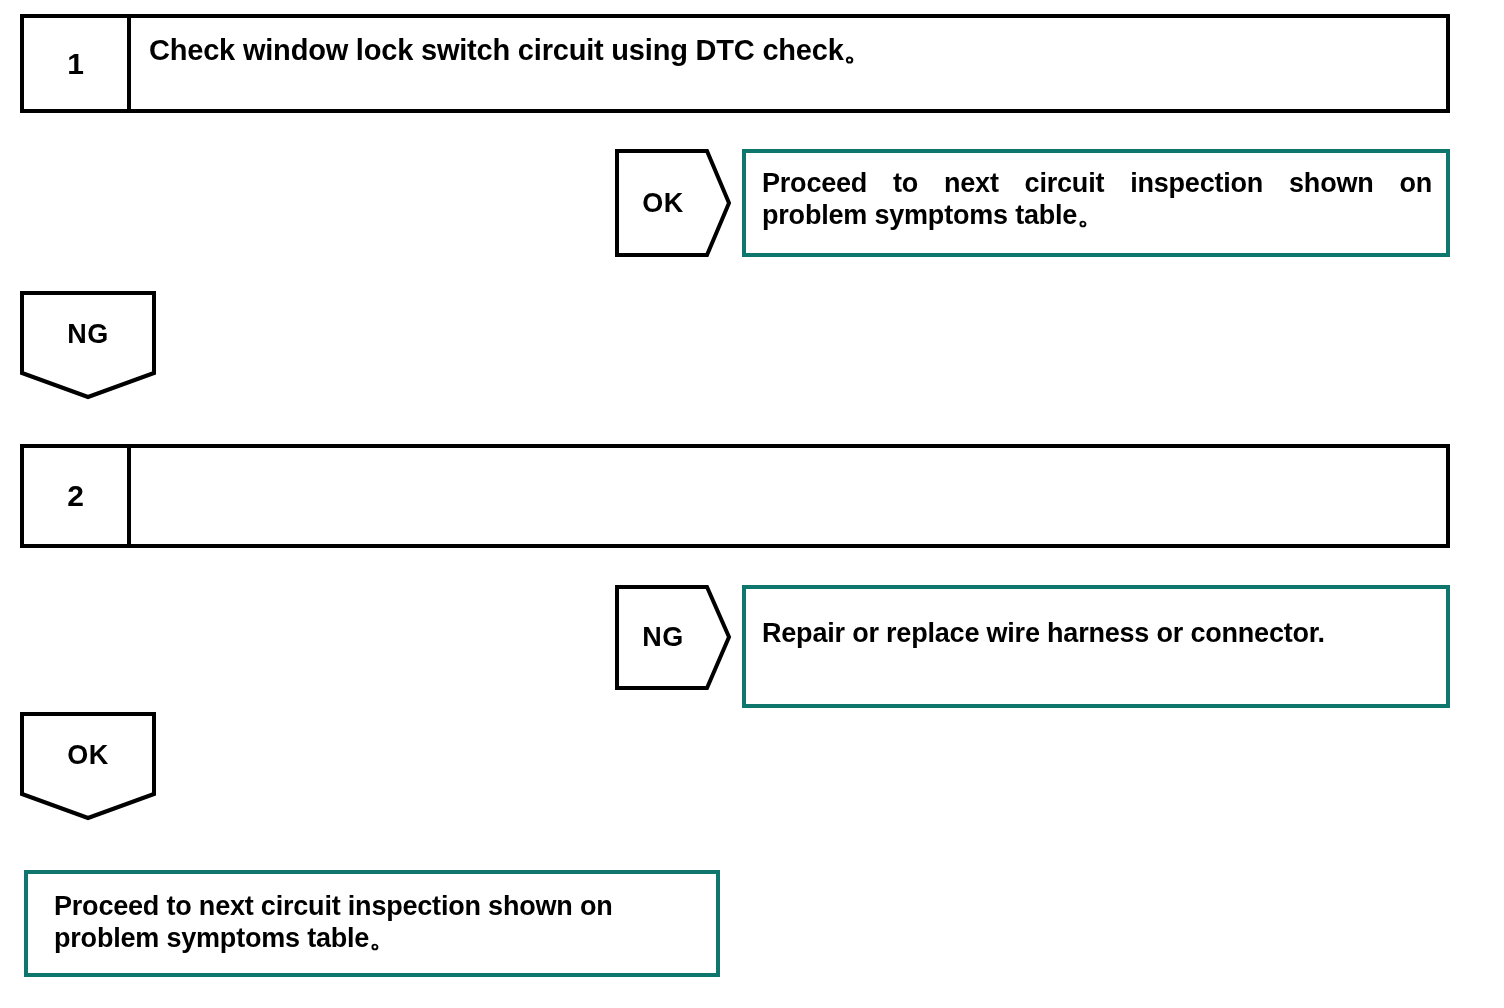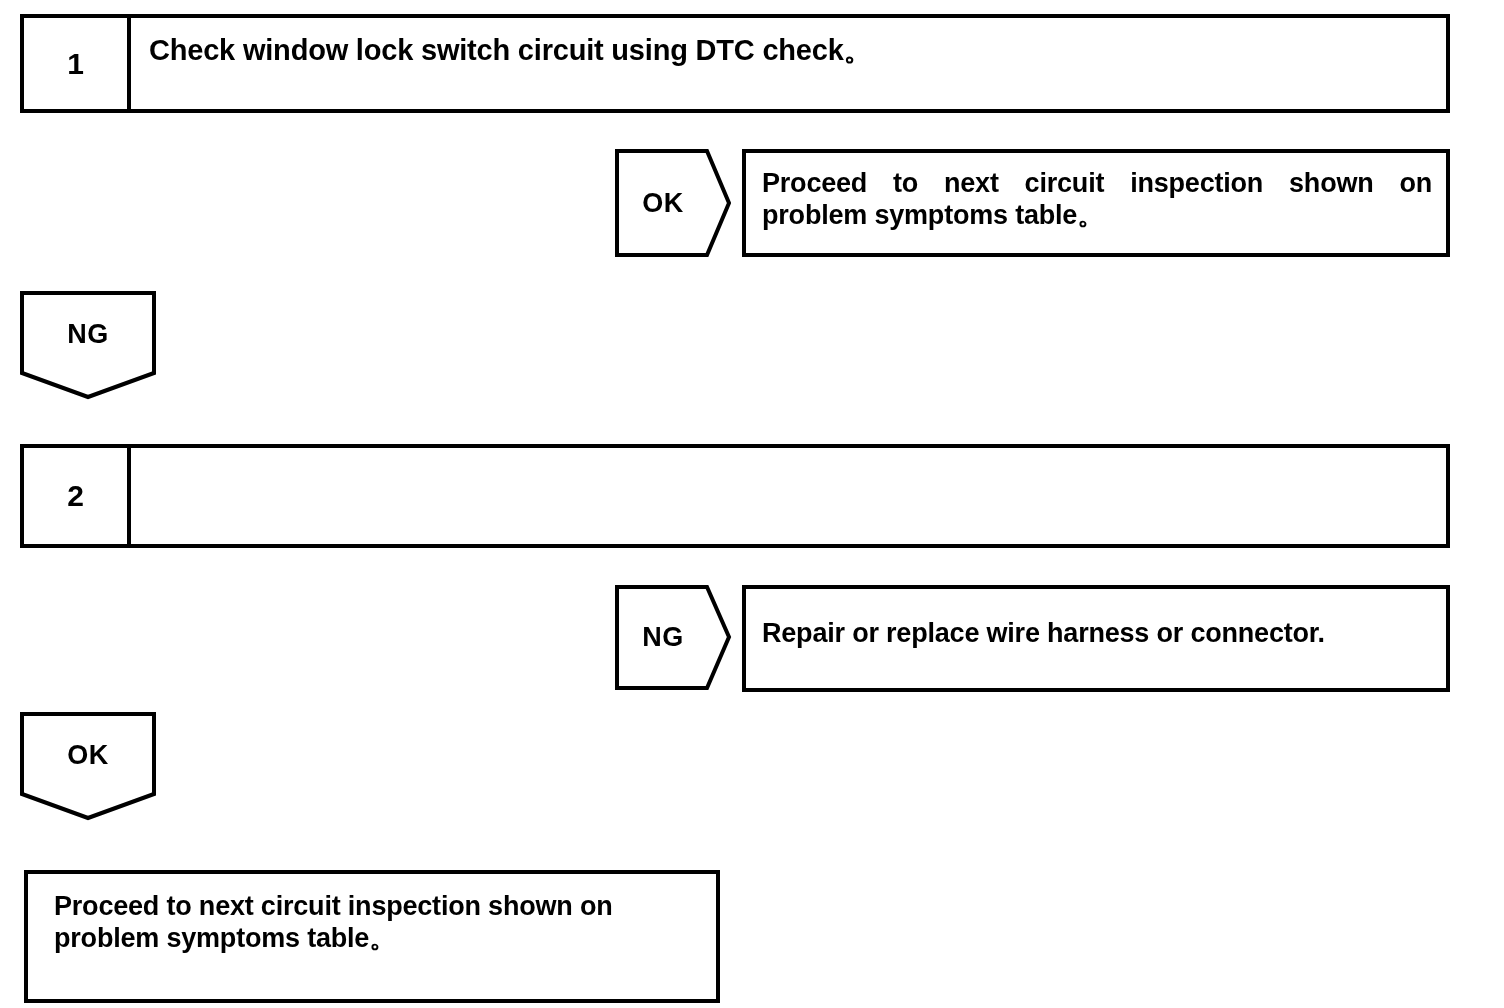--- a/index.html
+++ b/index.html
@@ -52,21 +52,21 @@
     font-weight: bold;
     line-height: 1.28;
     padding-top: 14px;
     letter-spacing: -0.2px;
   }
 
   
   .result-box {
     position: absolute;
     box-sizing: border-box;
-    border: 4px solid #000000;
+    border: 4px solid #0f766e;
     background: #fff;
     font-size: 27px;
     font-weight: bold;
     line-height: 1.2;
     letter-spacing: -0.2px;
   }
   .result-box .rb-inner {
     padding: 14px 14px 0 16px;
   }
   .result-box.justify .rb-inner {
@@ -160,33 +160,33 @@
     <div class="step-num">2</div>
   </div>
 
   <div class="arrow-right" style="left:615px; top:585px; width:116px; height:105px;">
     <svg width="116" height="105" viewBox="0 0 116 105" aria-hidden="true">
       <polygon points="2,2 92,2 114,52 92,103 2,103" fill="#ffffff" stroke="#000000" stroke-width="4" stroke-linejoin="miter"></polygon>
     </svg>
     <div class="arrow-label">NG</div>
   </div>
 
-  <div class="result-box" style="left:742px; top:585px; width:708px; height:107px;">
+  <div class="result-box" style="left:742px; top:585px; width:708px; height:123px;">
     <div class="rb-inner" style="padding-top:28px;">
       <span>Repair or replace wire harness or connector.</span>
     </div>
   </div>
 
   <div class="arrow-down" style="left:20px; top:712px; width:136px; height:108px;">
     <svg width="136" height="108" viewBox="0 0 136 108" aria-hidden="true">
       <polygon points="2,2 134,2 134,82 68,106 2,82" fill="#ffffff" stroke="#000000" stroke-width="4" stroke-linejoin="miter"></polygon>
     </svg>
     <div class="arrow-label">OK</div>
   </div>
 
-  <div class="result-box" style="left:24px; top:870px; width:696px; height:133px;">
+  <div class="result-box" style="left:24px; top:870px; width:696px; height:107px;">
     <div class="rb-inner" style="padding:16px 14px 0 26px;">
       <span>Proceed to next circuit inspection shown on</span>
       <span>problem symptoms table。</span>
     </div>
   </div>
 
 </div>
 
 </body></html>

